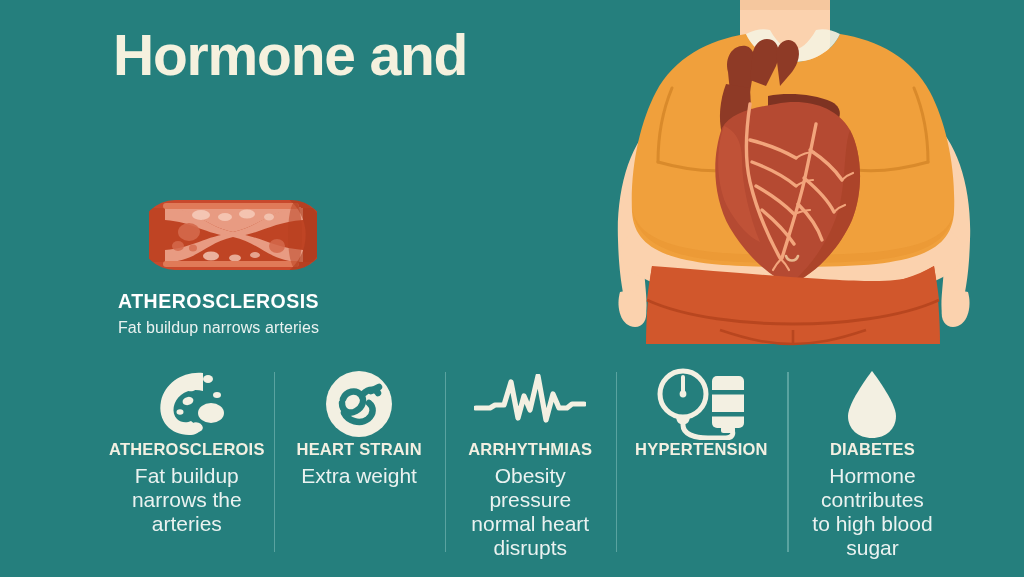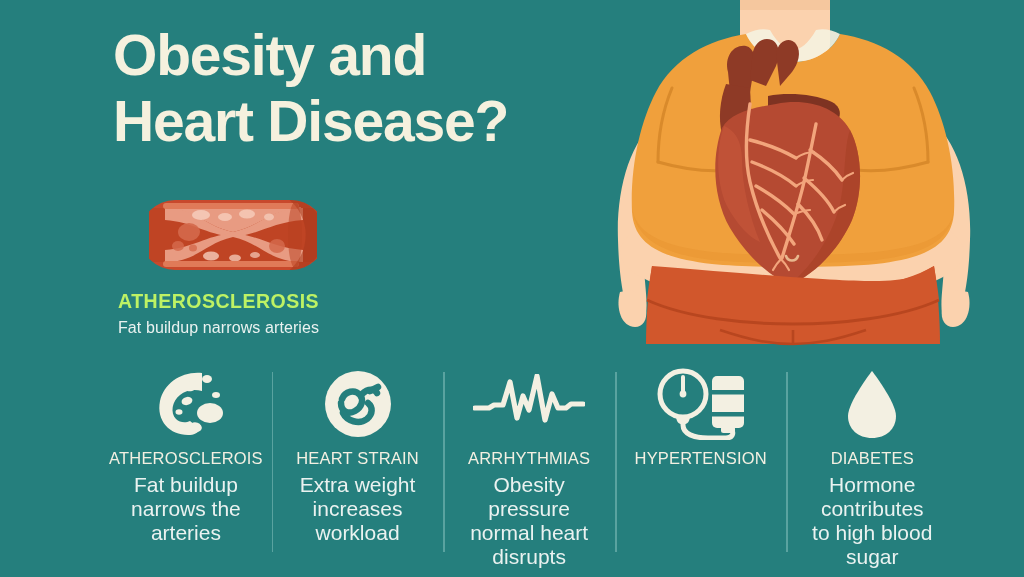--- a/index.html
+++ b/index.html
@@ -36,21 +36,21 @@
     width:420px;
   }
   #artery-wrap {
     width:168px; height:78px;
     margin-left:31px;
   }
   #feature-title {
     margin-top:16px;
     font-size:19.5px;
     font-weight:bold;
-    color:#bef264;
+    color:#ffffff;
     letter-spacing:0.5px;
   }
   #feature-desc {
     margin-top:6px;
     font-size:16px;
     color:#EAF2F0;
     letter-spacing:0.1px;
   }
 
   
@@ -84,42 +84,40 @@
     width:1.6px; height:180px;
     background:#5AA3A0;
   }
   .col-icon {
     height:72px;
     display:flex;
     align-items:center;
     justify-content:center;
   }
   .col-title {
-    margin-top:9px;
     font-size:16.5px;
-    font-weight:normal;
+    font-weight:bold;
     color:#F3F0E2;
     letter-spacing:0.2px;
     white-space:nowrap;
   }
   .col-desc {
     margin-top:5px;
     font-size:21px;
     line-height:24px;
     color:#EAF2F0;
   }
 </style>
 </head>
 <body>
 
 <div id="infographic">
 
   <h1 id="title">
-    <span class="tline">Obesity and</span>
-    <span class="tline">Heart Disease?</span>
+    <span class="tline">Hormone and</span>
   </h1>
 
   <div id="feature">
     <div id="artery-wrap">
       <svg viewBox="0 0 168 78" width="168" height="78" aria-hidden="true">
         <defs>
           <clipPath id="vesselClip">
             <path d="M26,4 H142 a35,35 0 0 1 0,70 H26 a35,35 0 0 1 0,-70 Z"></path>
           </clipPath>
         </defs>
@@ -266,21 +264,20 @@
             <path d="M19,30 C22,22 32,20 37,26 C41,31 39,38 32,42 C25,46 18,42 18,34"></path>
             <path d="M39,25 C45,19 52,20 54,24"></path>
             <path d="M47,22 L55,18"></path>
             <path d="M20,44 C24,52 36,56 44,50 C50,45 50,38 45,34"></path>
           </g>
         </svg>
       </div>
       <div class="col-title">HEART STRAIN</div>
       <div class="col-desc">
         <div>Extra weight</div>
-        <div>increases workload</div>
       </div>
     </div>
 
     <div class="col">
       <div class="col-icon">
         <svg viewBox="0 0 112 60" width="112" height="60" aria-hidden="true">
           <path d="M2,34 H16 L21,31 H30 L37,8 L44,44 L50,22 L56,36 L64,2 L72,46 L79,20 L85,34 H93 L98,30 H110" stroke="#F3F0E2" stroke-width="5.2" fill="none" stroke-linecap="round" stroke-linejoin="round"></path>
         </svg>
       </div>
       <div class="col-title">ARRHYTHMIAS</div>

